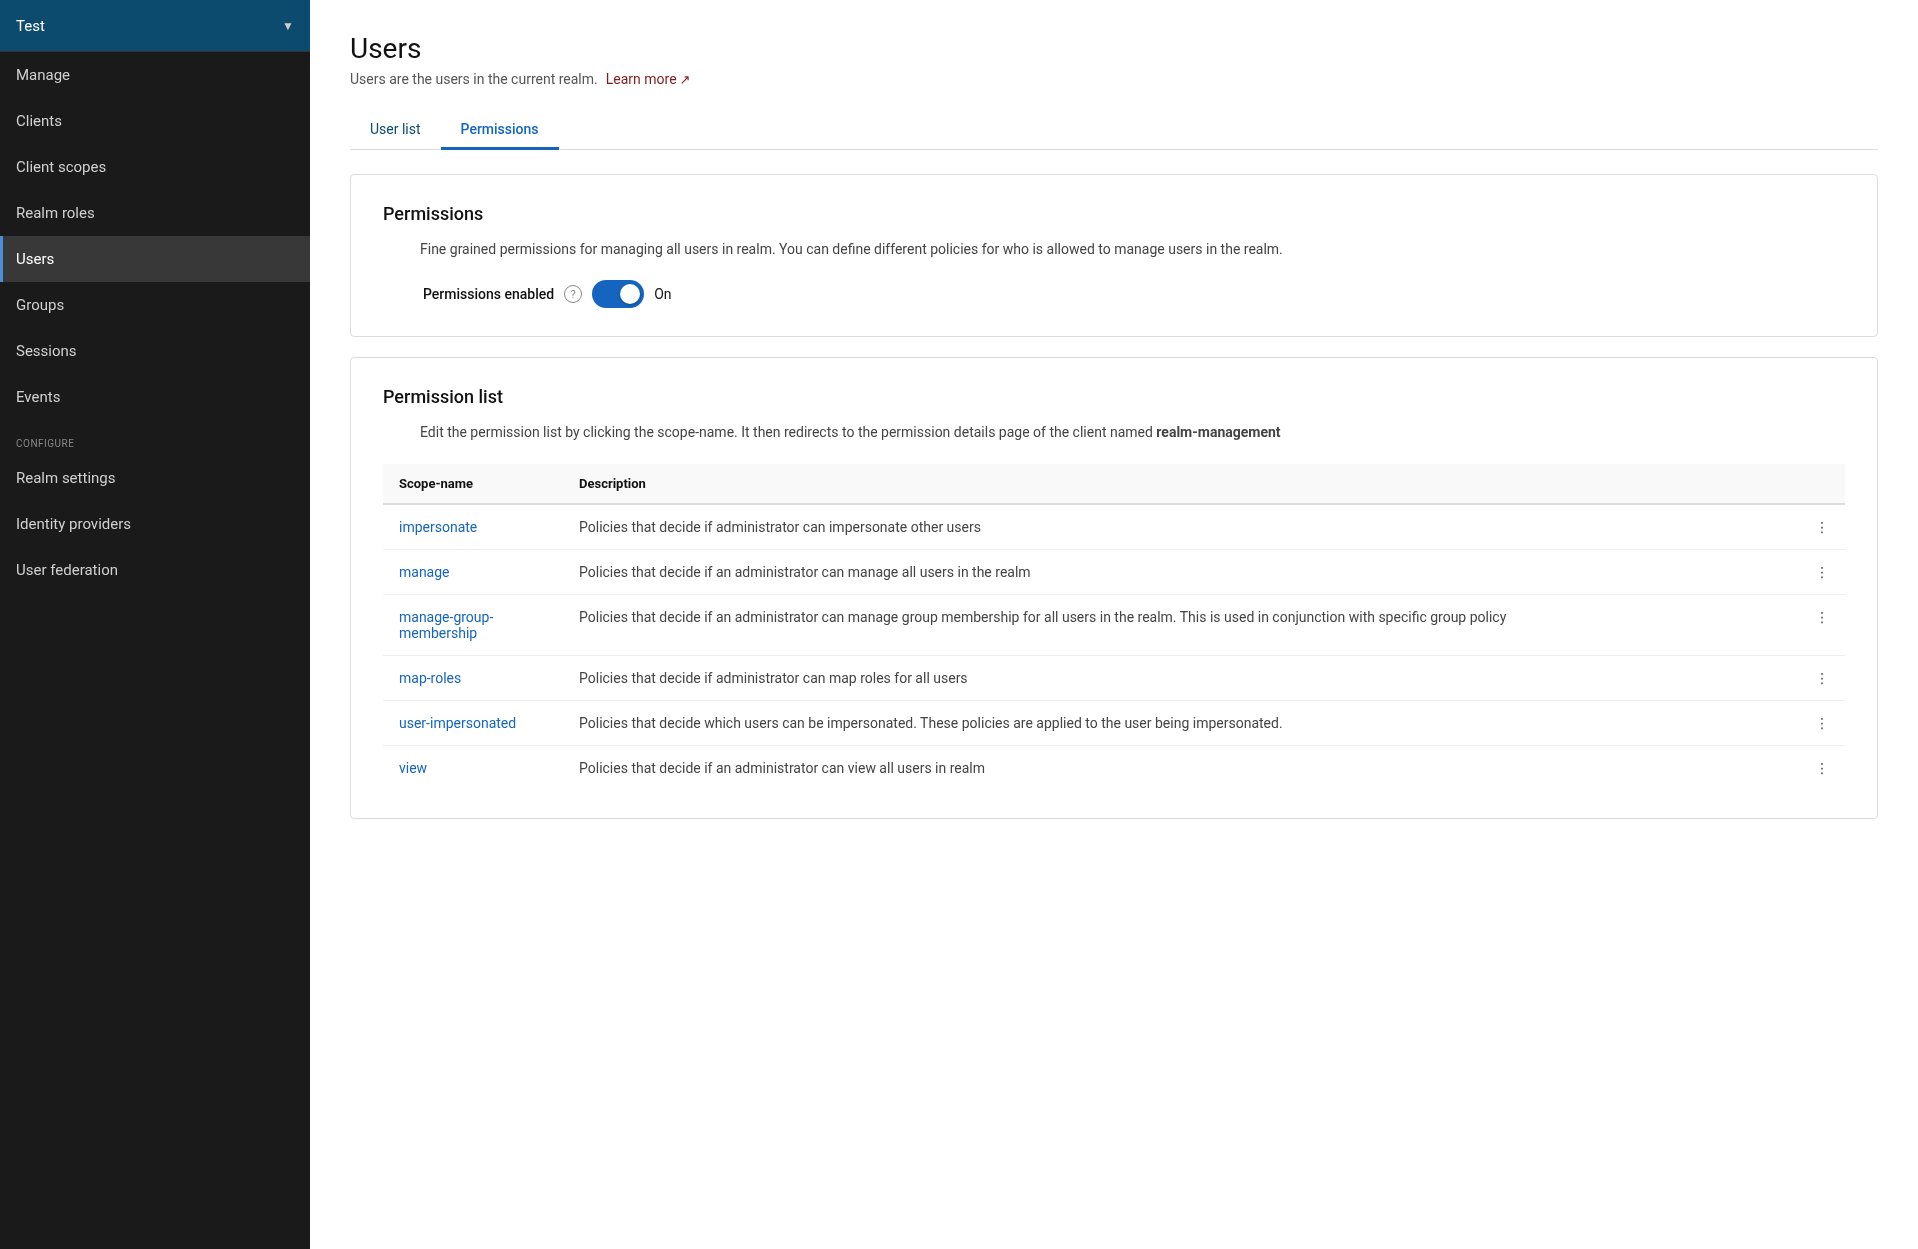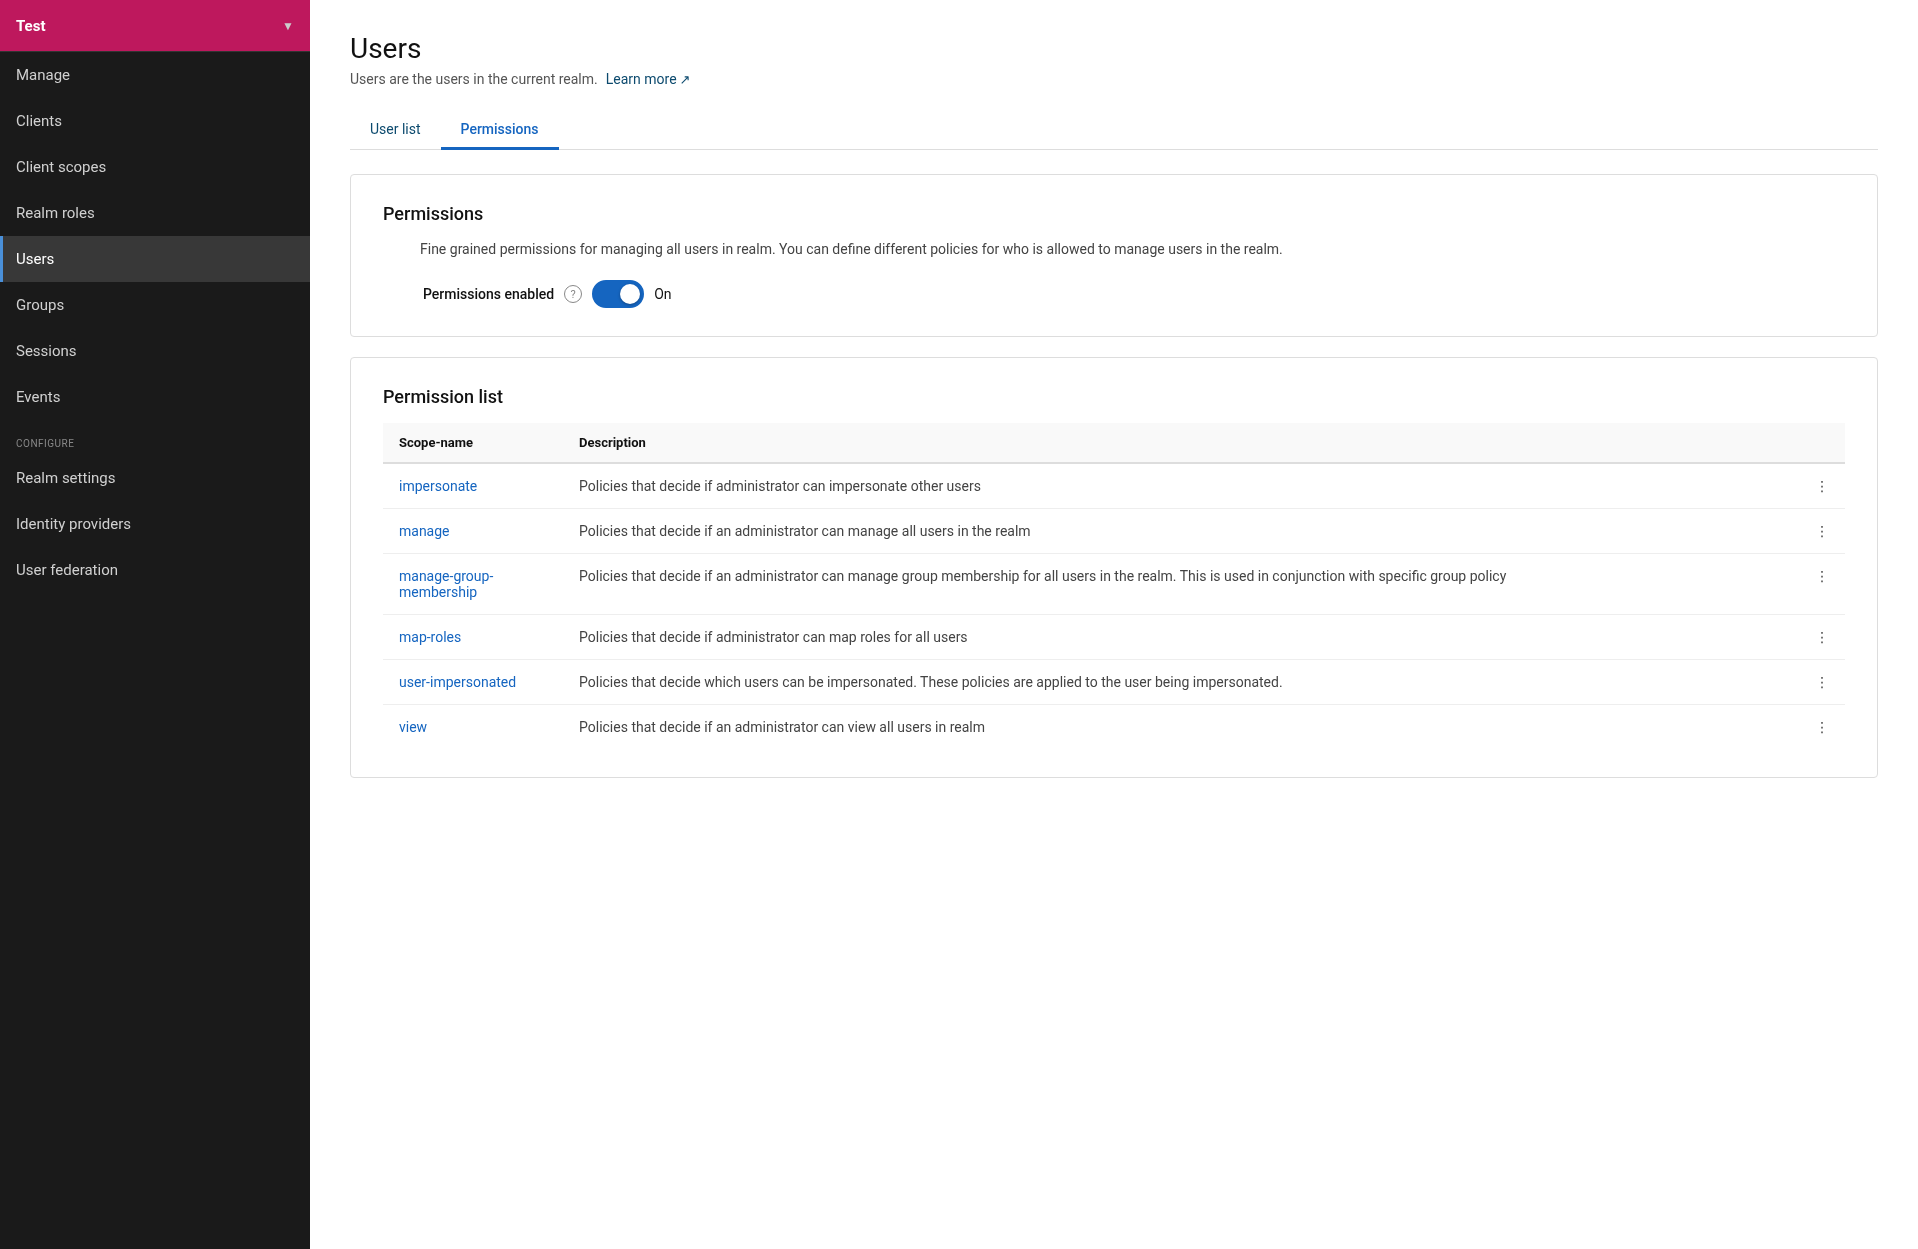--- a/index.html
+++ b/index.html
@@ -15,24 +15,24 @@
       flex-direction: column;
       overflow-y: auto;
       height: 100vh;
     }
 
     .realm-selector {
       display: flex;
       align-items: center;
       justify-content: space-between;
       padding: 10px 16px;
-      background: #be185d;
+      background: #0c4a6e;
       color: #fff;
       font-size: 15px;
-      font-weight: 700;
+      font-weight: 400;
       cursor: pointer;
       border-bottom: 1px solid #333;
       min-height: 52px;
     }
     .realm-selector .chevron { font-size: 12px; color: #ccc; }
 
     .sidebar-section-label {
       padding: 18px 16px 6px 16px;
       font-size: 10px;
       color: #888;
@@ -72,21 +72,21 @@
     .page-subtitle {
       font-size: 14px;
       color: #555;
       margin-bottom: 24px;
       display: flex;
       align-items: center;
       gap: 8px;
     }
 
     .learn-more-link {
-      color: #0c4a6e;
+      color: #7f1d1d;
       text-decoration: none;
       display: flex;
       align-items: center;
       gap: 3px;
     }
     .external-link-icon { font-size: 13px; }
 
     
     .tabs {
       display: flex;
@@ -308,20 +308,23 @@
         <div class="toggle-track">
           <div class="toggle-thumb"></div>
         </div>
       </label>
       <span class="toggle-on-label">On</span>
     </div>
   </div>
 
   <div class="card">
     <div class="card-title">Permission list</div>
+    <div class="card-description">
+      <span>Edit the permission list by clicking the scope-name. It then redirects to the permission details page of the client named </span><span class="bold">realm-management</span>
+    </div>
 
     <table class="permission-table">
       <thead>
         <tr>
           <th class="col-scope">Scope-name</th>
           <th class="col-desc">Description</th>
           <th class="col-action"></th>
         </tr>
       </thead>
       <tbody id="permission-table-body">

